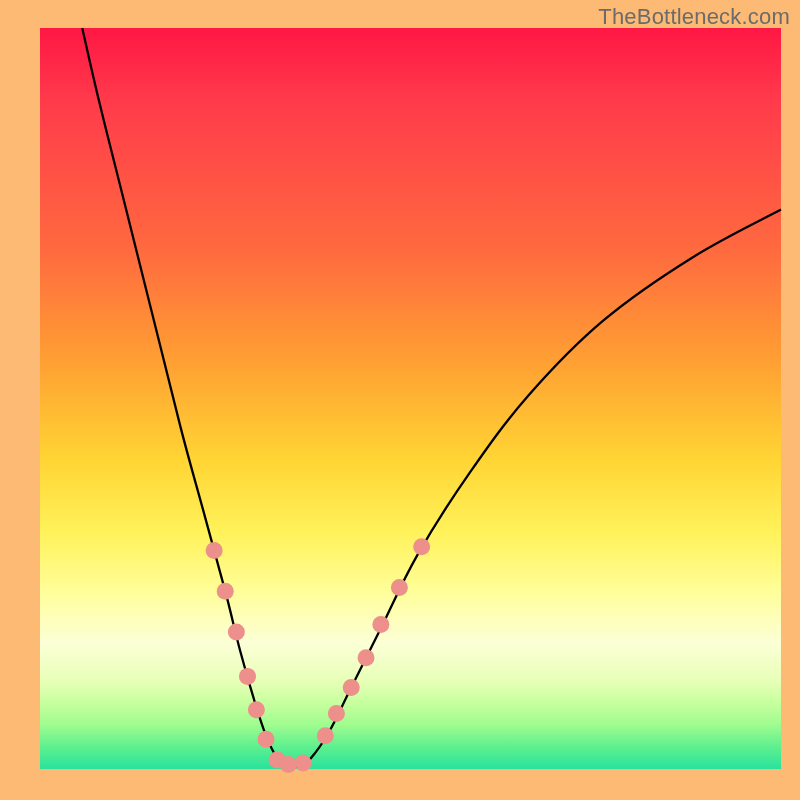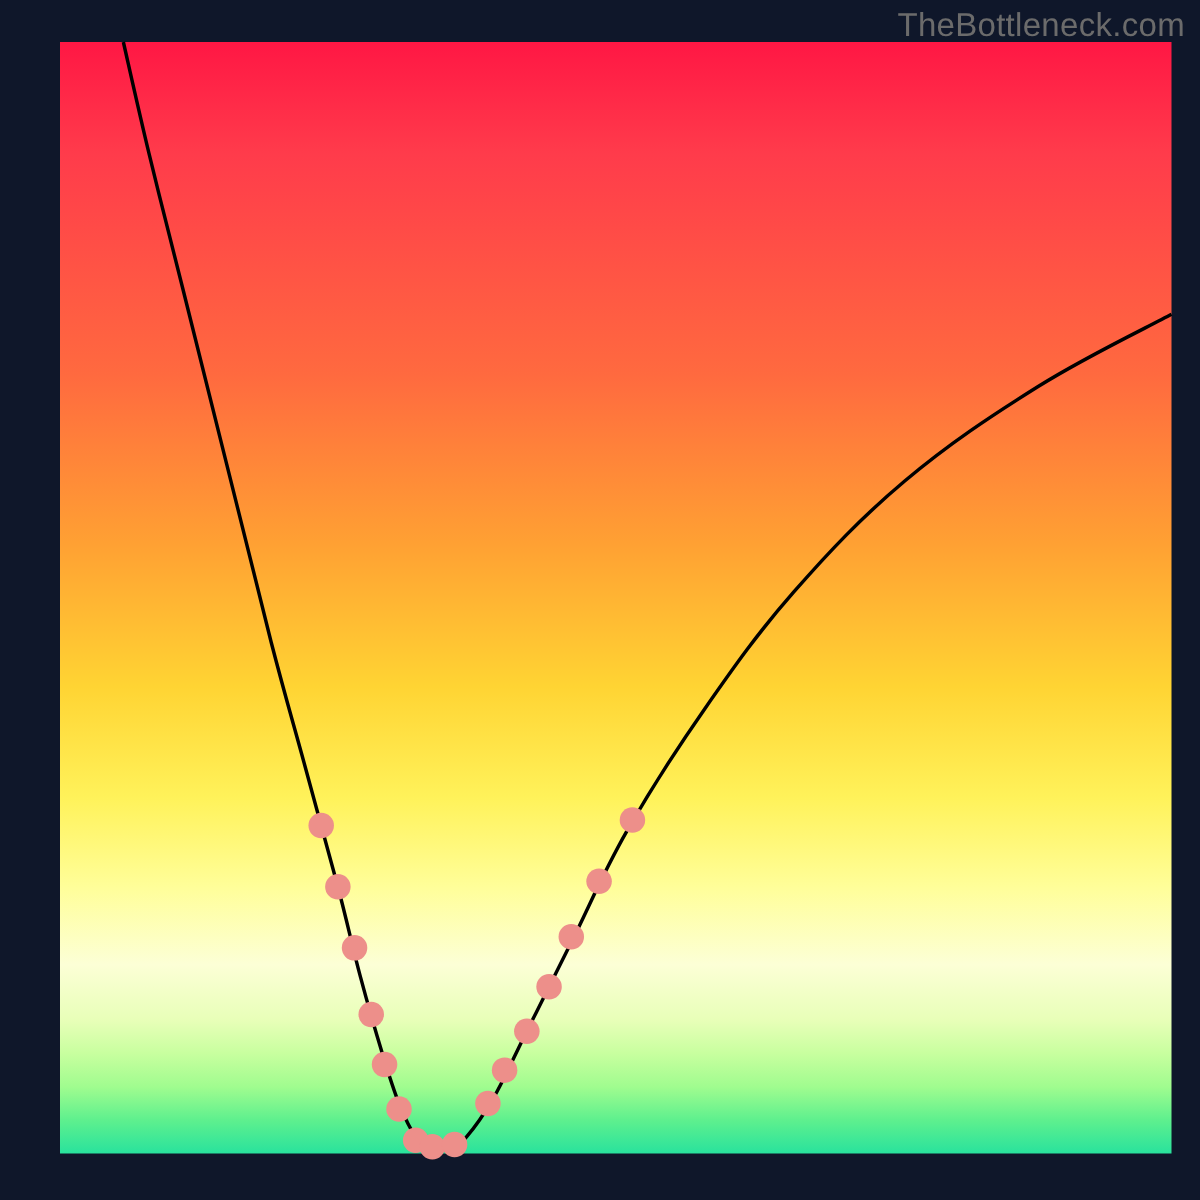--- a/index.html
+++ b/index.html
@@ -10,21 +10,21 @@
     background: #000;
     font-family: Arial, Helvetica, sans-serif;
     overflow: hidden;
   }
   .frame {
     position: absolute;
     left: 0;
     top: 0;
     width: 800px;
     height: 800px;
-    background: #0f172a;
+    background: #fdba74;
   }
   .plot-area {
     position: absolute;
     left: 40px;
     top: 28px;
     width: 741px;
     height: 741px;
     
     background: linear-gradient(
       to bottom,

